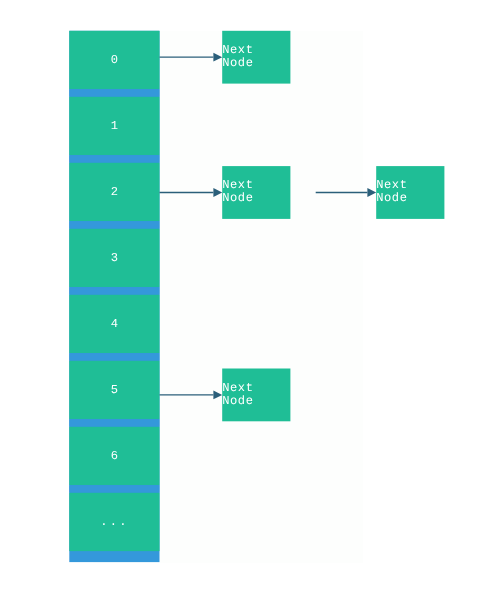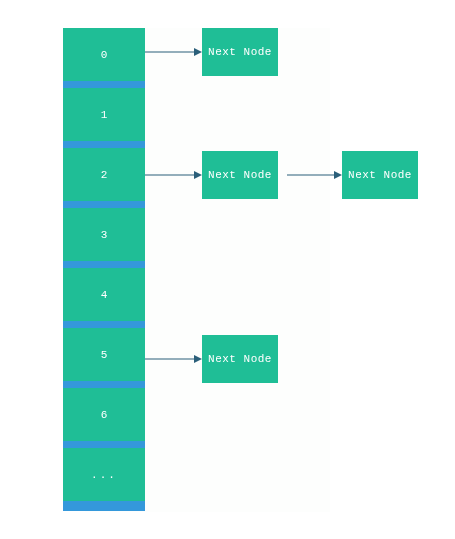--- a/index.html
+++ b/index.html
@@ -60,21 +60,21 @@
   
   .node-box {
     position: absolute;
     background: #1fbe96;
     color: #ffffff;
     font-family: "Liberation Mono", monospace;
     font-size: 11px;
     display: flex;
     align-items: center;
     justify-content: center;
-    width: 76px;
+    width: 62px;
     height: 48px;
     letter-spacing: 0.5px;
   }
   
   .arrow {
     position: absolute;
     height: 10px;
   }
   .arrow svg {
     display: block;

